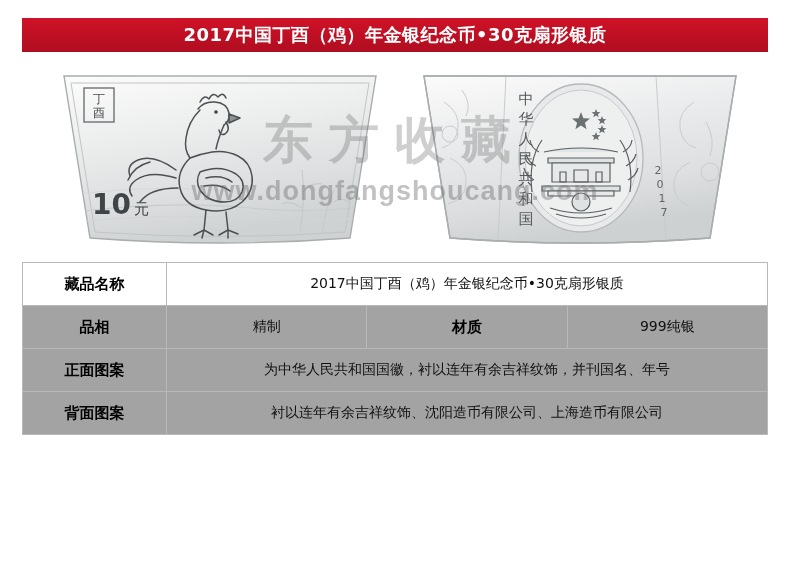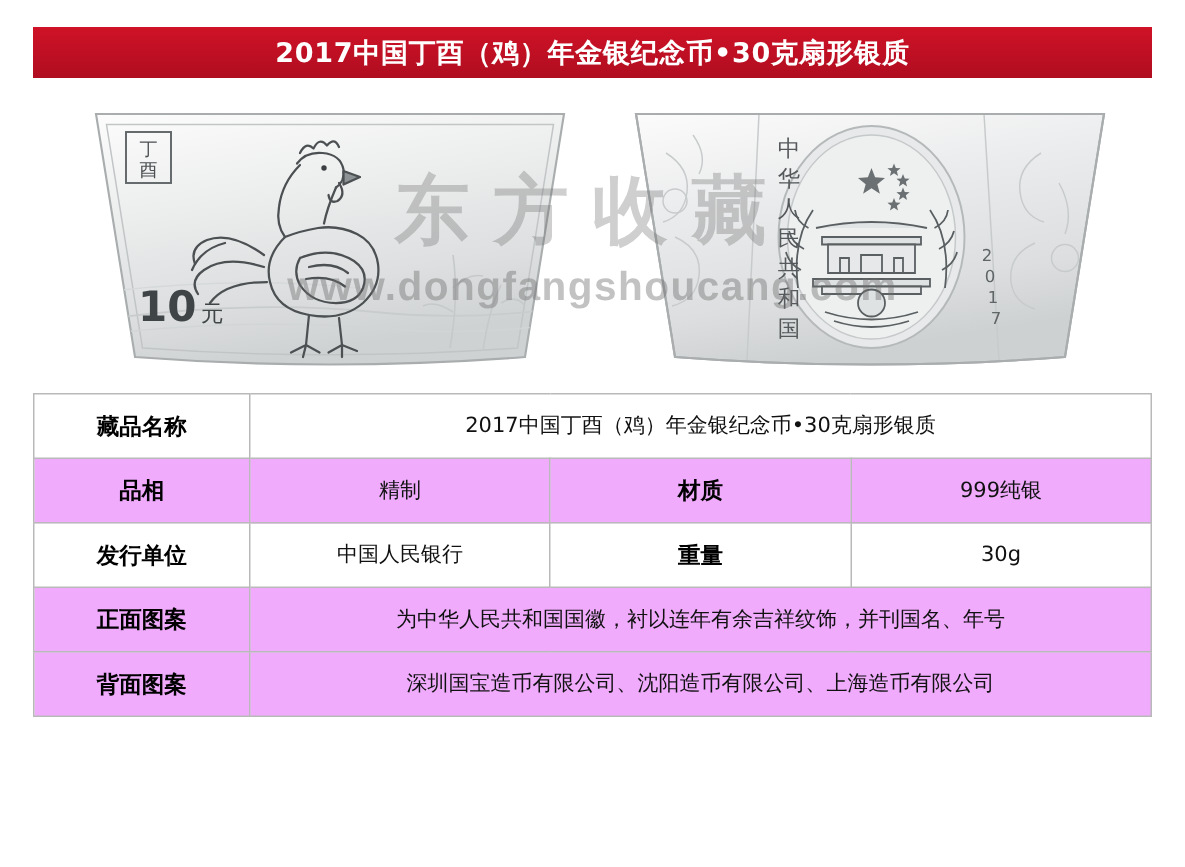--- a/index.html
+++ b/index.html
@@ -124,21 +124,21 @@
     font-weight: bold;
     font-size: 15px;
     background: #ffffff;
     margin-left: 44px;
   }
   .spec-table td.value {
     font-size: 14px;
     color: #111;
   }
   .spec-table tr.alt td {
-    background: #f0abfc;
+    background: #a3a3a3;
   }
 </style>
 </head>
 <body>
 
 <div class="page">
 
   <div class="title-bar">
     <span class="title-text">2017中国丁酉（鸡）年金银纪念币•30克扇形银质</span>
   </div>
@@ -319,30 +319,24 @@
       <tr>
         <td class="label">藏品名称</td>
         <td class="value" colspan="3">2017中国丁酉（鸡）年金银纪念币•30克扇形银质</td>
       </tr>
       <tr class="alt">
         <td class="label">品相</td>
         <td class="value">精制</td>
         <td class="label">材质</td>
         <td class="value">999纯银</td>
       </tr>
-      <tr>
-        <td class="label">发行单位</td>
-        <td class="value">中国人民银行</td>
-        <td class="label">重量</td>
-        <td class="value">30g</td>
-      </tr>
       <tr class="alt">
         <td class="label">正面图案</td>
         <td class="value" colspan="3">为中华人民共和国国徽，衬以连年有余吉祥纹饰，并刊国名、年号</td>
       </tr>
       <tr class="alt">
         <td class="label">背面图案</td>
-        <td class="value" colspan="3">深圳国宝造币有限公司、沈阳造币有限公司、上海造币有限公司</td>
+        <td class="value" colspan="3">衬以连年有余吉祥纹饰、沈阳造币有限公司、上海造币有限公司</td>
       </tr>
     </tbody>
   </table>
 
 </div>
 
 </body></html>

